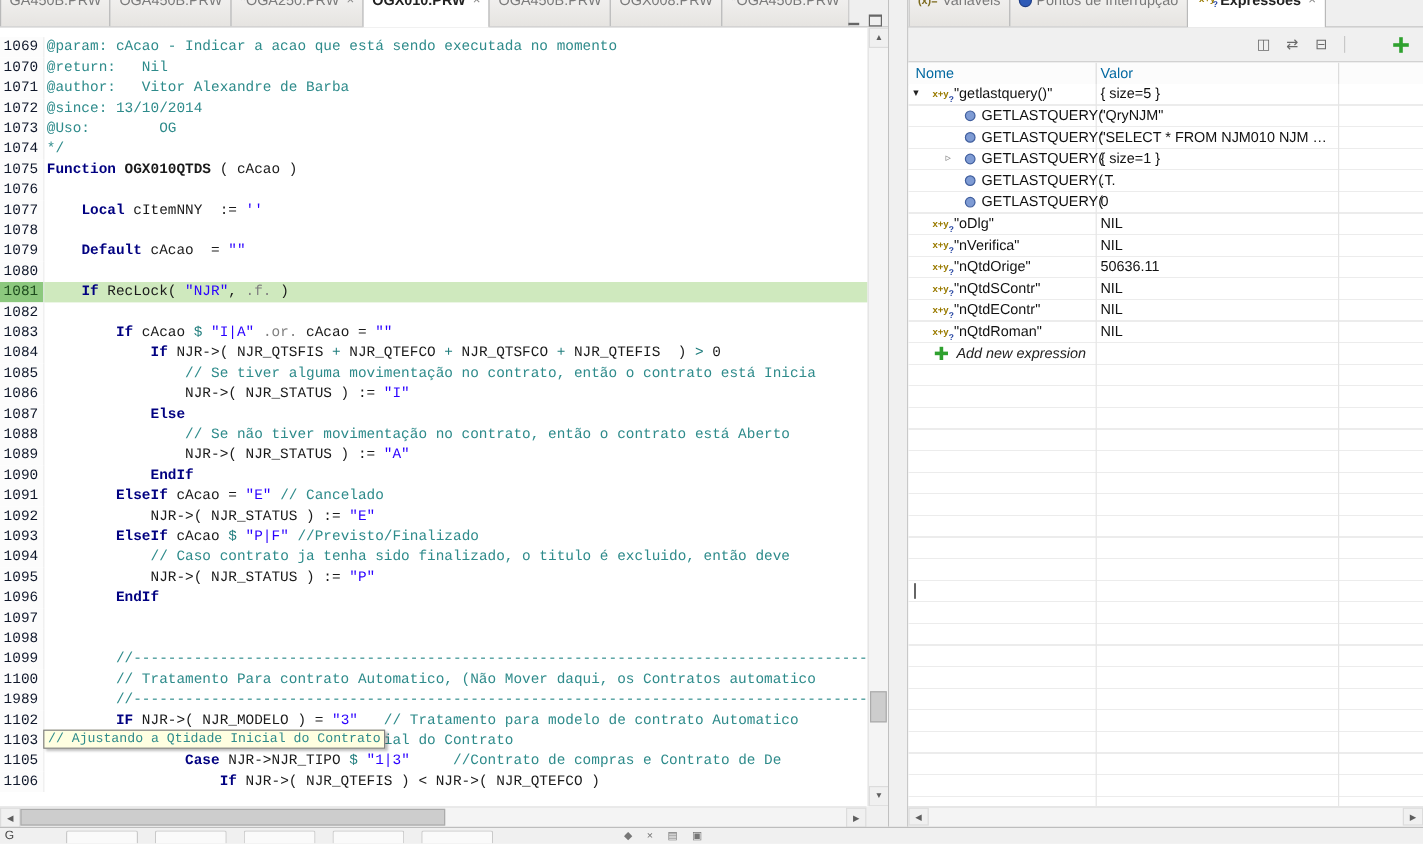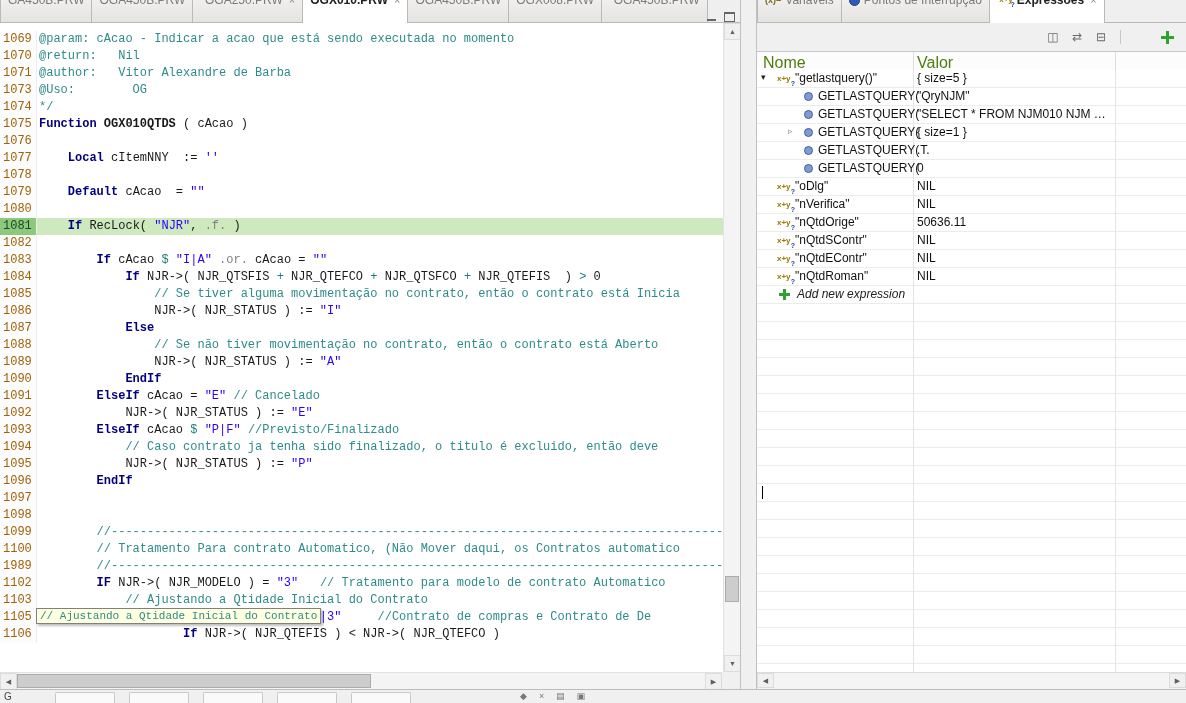--- a/index.html
+++ b/index.html
@@ -16,21 +16,21 @@
   .tb-sp{flex:1;}
   .winbtns{display:flex;gap:8px;align-items:center;padding-right:22px;}
   .minico{width:9px;height:2px;background:#666;display:inline-block;margin-top:6px;}
   .maxico{width:9px;height:7px;border:1px solid #666;border-top:2px solid #666;display:inline-block;}
 
   
   #editor{width:741px;flex:0 0 741px;display:flex;flex-direction:column;background:#fff;border-right:1px solid #C0C0C0;box-sizing:border-box;}
   #editor-body{position:relative;height:650px;overflow:hidden;background:#fff;}
   #code-lines{position:absolute;top:8px;left:0;right:17px;}
   .cl{display:flex;height:17px;font:12px/17px "Liberation Mono",monospace;}
-  .ln{flex:0 0 33px;padding-left:3px;color:#a16207;background:#FCFCFC;border-right:1px solid #EDEDED;}
+  .ln{flex:0 0 33px;padding-left:3px;color:#0f172a;background:#FCFCFC;border-right:1px solid #EDEDED;}
   .lc{flex:1;padding-left:2px;white-space:pre;overflow:hidden;color:#1A1A1A;}
   .cl.cur .ln{background:#8CC87E;color:#1C4B1C;}
   .cl.cur .lc{background:#CFE9BE;}
   .t-k{color:#000080;font-weight:bold;}
   .t-s{color:#2A00FF;}
   .t-c{color:#2E8B8B;}
   .t-o{color:#1E7C7C;}
   .t-g{color:#7F7F7F;}
   .t-p{color:#1A1A1A;}
   .t-f{color:#1A1A1A;font-weight:bold;}
@@ -59,21 +59,21 @@
   .ic-dot{width:9px;height:9px;border-radius:50%;background:#2F5BB7;border:1px solid #1D3C85;display:inline-block;}
   .wic{width:16px;height:12px;position:relative;display:inline-block;font:bold 8px/12px "Liberation Sans",sans-serif;color:#9A7B00;}
   .wic .q{position:absolute;right:-2px;bottom:-2px;font:bold 7px "Liberation Sans",sans-serif;color:#1F3F9F;}
   #panel-toolbar{height:28px;display:flex;align-items:center;justify-content:flex-end;gap:6px;padding-right:12px;background:#F0F0F0;}
   .tbi{font-size:12px;color:#6B6B6B;width:18px;height:16px;display:inline-flex;align-items:center;justify-content:center;}
   .tbsep{width:1px;height:14px;background:#C8C8C8;margin:0 4px;}
   .plus{width:11px;height:11px;display:inline-block;background:linear-gradient(#2FA12F,#2FA12F) center/11px 3px no-repeat,linear-gradient(#2FA12F,#2FA12F) center/3px 11px no-repeat;}
   .plus.big{width:13px;height:13px;background:linear-gradient(#2FA12F,#2FA12F) center/13px 3px no-repeat,linear-gradient(#2FA12F,#2FA12F) center/3px 13px no-repeat;margin-left:30px;}
 
   #table-area{flex:1;position:relative;background:#fff;border-top:1px solid #C8C8C8;overflow:hidden;}
-  #thead{position:relative;height:18px;background:#FCFCFC;border-bottom:1px solid #DCDCDC;font-size:16px;color:#4d7c0f;}
+  #thead{position:relative;height:18px;background:#FCFCFC;border-bottom:1px solid #DCDCDC;font-size:12px;color:#0369a1;}
   #thead .h1{position:absolute;left:6px;top:2px;}
   #thead .h2{position:absolute;left:160px;top:2px;}
   .vline{position:absolute;top:0;bottom:0;width:1px;background:#E5E5E5;}
   #thead .vline{background:#DCDCDC;}
   #expr-rows{position:absolute;top:18px;left:0;right:0;bottom:0;background:repeating-linear-gradient(to bottom,#FFFFFF 0px,#FFFFFF 17px,#ECECEC 17px,#ECECEC 18px);}
   .xrow{position:relative;height:18px;font-size:12px;color:#111;}
   .arw{position:absolute;left:4px;top:2px;font-size:9px;color:#222;}
   .arw.lv1{left:31px;color:#8A8A8A;}
   .rowic{position:absolute;left:20px;top:3px;}
   .ric{position:absolute;left:47px;top:4px;width:9px;height:9px;border-radius:50%;background:#7E9BD4;border:1px solid #415F9E;box-sizing:border-box;}
@@ -141,20 +141,24 @@
             </div>
             <div class="cl">
               <span class="ln">1070</span>
               <span class="lc"><span class="t-c">@return:   Nil</span></span>
             </div>
             <div class="cl">
               <span class="ln">1071</span>
               <span class="lc"><span class="t-c">@author:   Vitor Alexandre de Barba</span></span>
             </div>
             <div class="cl">
+              <span class="ln">1072</span>
+              <span class="lc"><span class="t-c">@since: 13/10/2014</span></span>
+            </div>
+            <div class="cl">
               <span class="ln">1073</span>
               <span class="lc"><span class="t-c">@Uso:        OG</span></span>
             </div>
             <div class="cl">
               <span class="ln">1074</span>
               <span class="lc"><span class="t-c">*/</span></span>
             </div>
             <div class="cl">
               <span class="ln">1075</span>
               <span class="lc"><span class="t-k">Function</span><span class="t-p"> </span><span class="t-f">OGX010QTDS</span><span class="t-p"> ( cAcao )</span></span>

